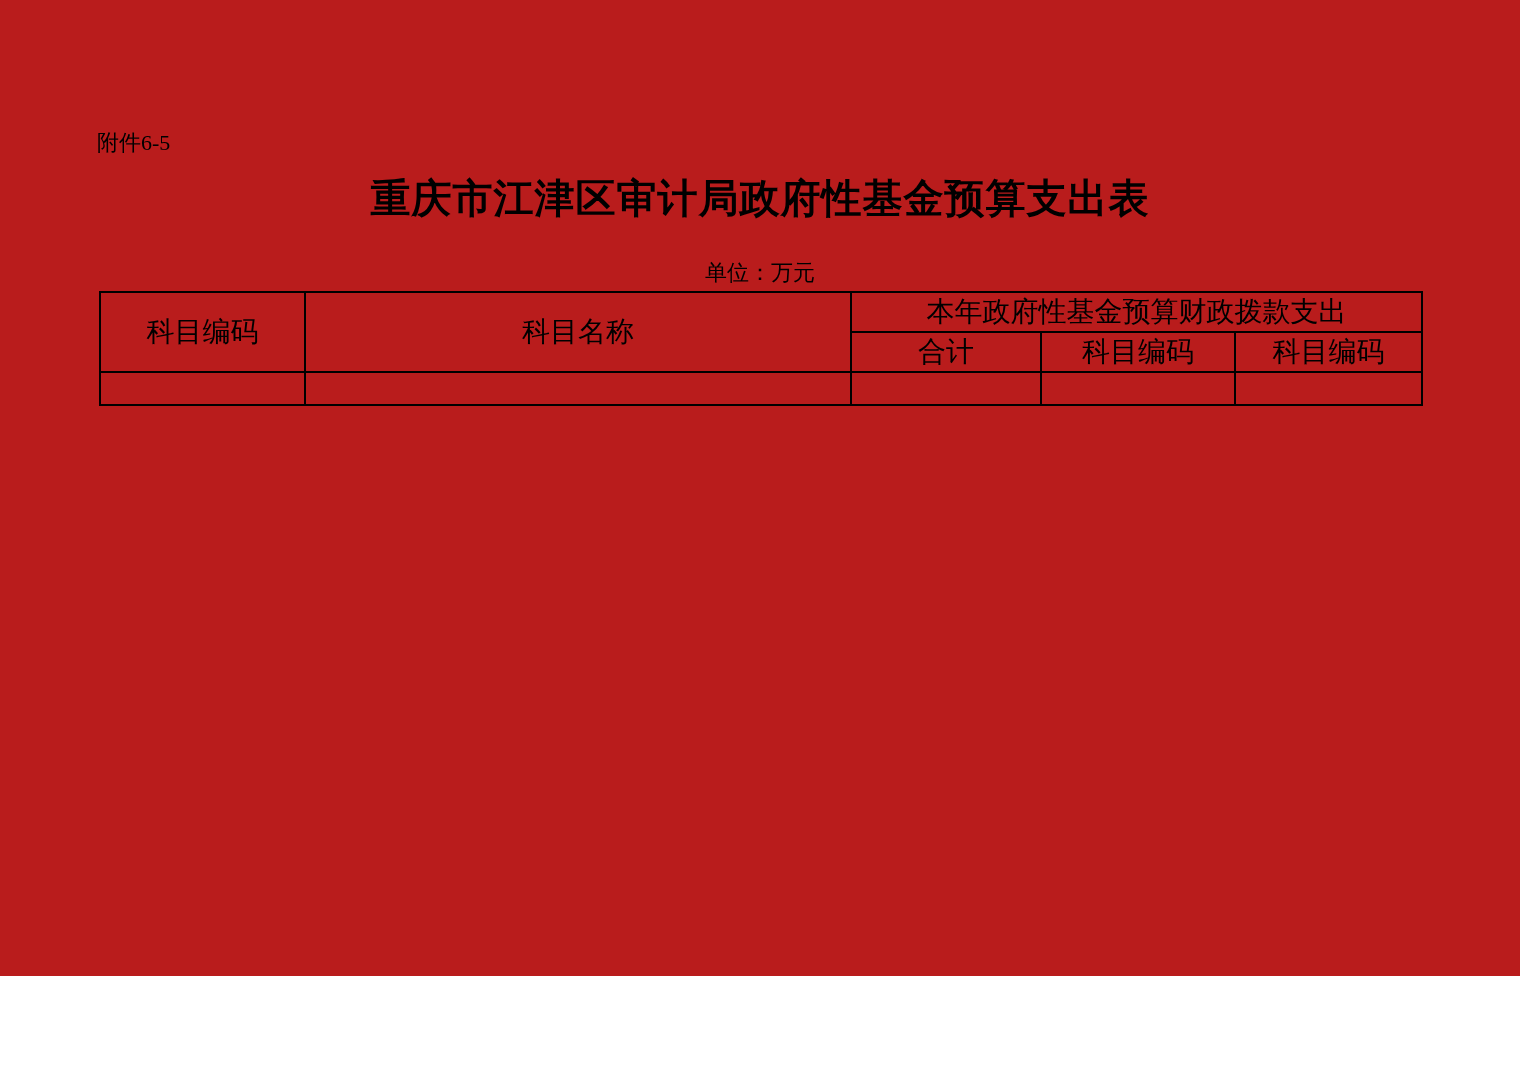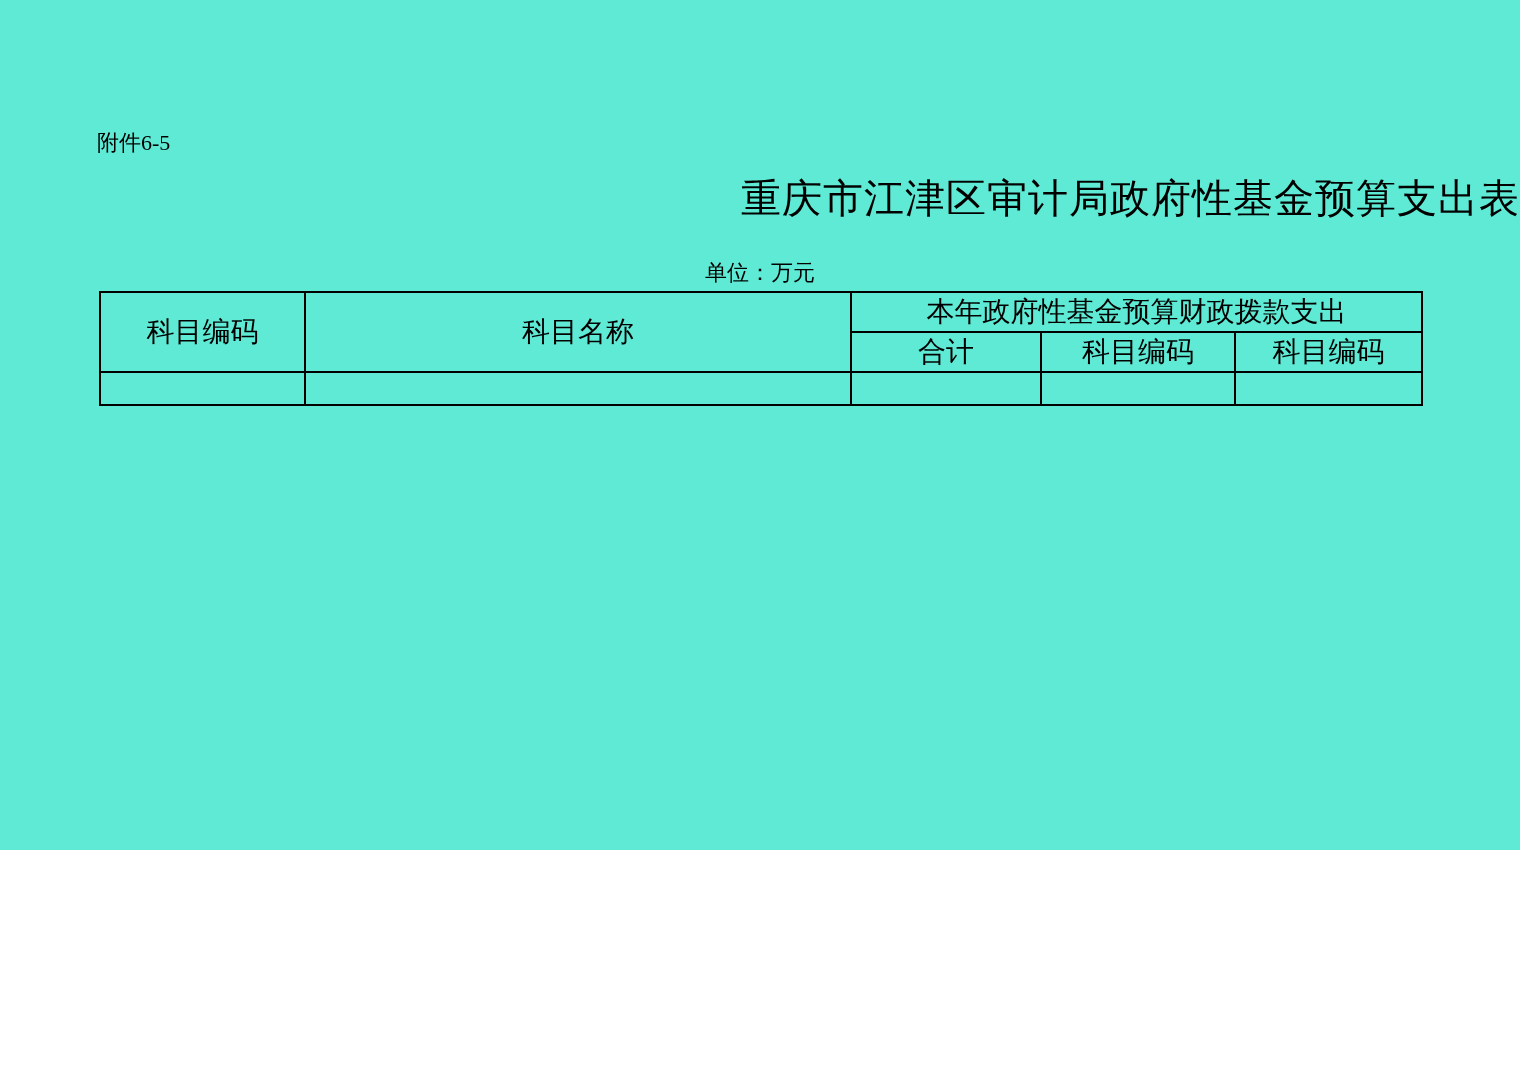--- a/index.html
+++ b/index.html
@@ -3,42 +3,42 @@
 <meta charset="utf-8">
 <style>
   html, body {
     margin: 0;
     padding: 0;
     background: #ffffff;
   }
   .page {
     position: relative;
     width: 1520px;
-    height: 850px;
-    background: #5eead4;
+    height: 976px;
+    background: #b91c1c;
     color: #000000;
     font-family: "Liberation Serif", "DejaVu Serif", serif;
     overflow: hidden;
   }
   .attachment-label {
     position: absolute;
     left: 97px;
     top: 130px;
     font-size: 22px;
     line-height: 1.2;
     white-space: nowrap;
   }
   .doc-title {
     position: absolute;
     left: 0;
     top: 174px;
     width: 1520px;
-    text-align: right;
+    text-align: center;
     font-family: "Liberation Sans", "DejaVu Sans", sans-serif;
-    font-weight: normal;
+    font-weight: bold;
     font-size: 40px;
     line-height: 1.2;
     letter-spacing: 1px;
     white-space: nowrap;
   }
   .unit-label {
     position: absolute;
     left: 99px;
     top: 260px;
     width: 1322px;

